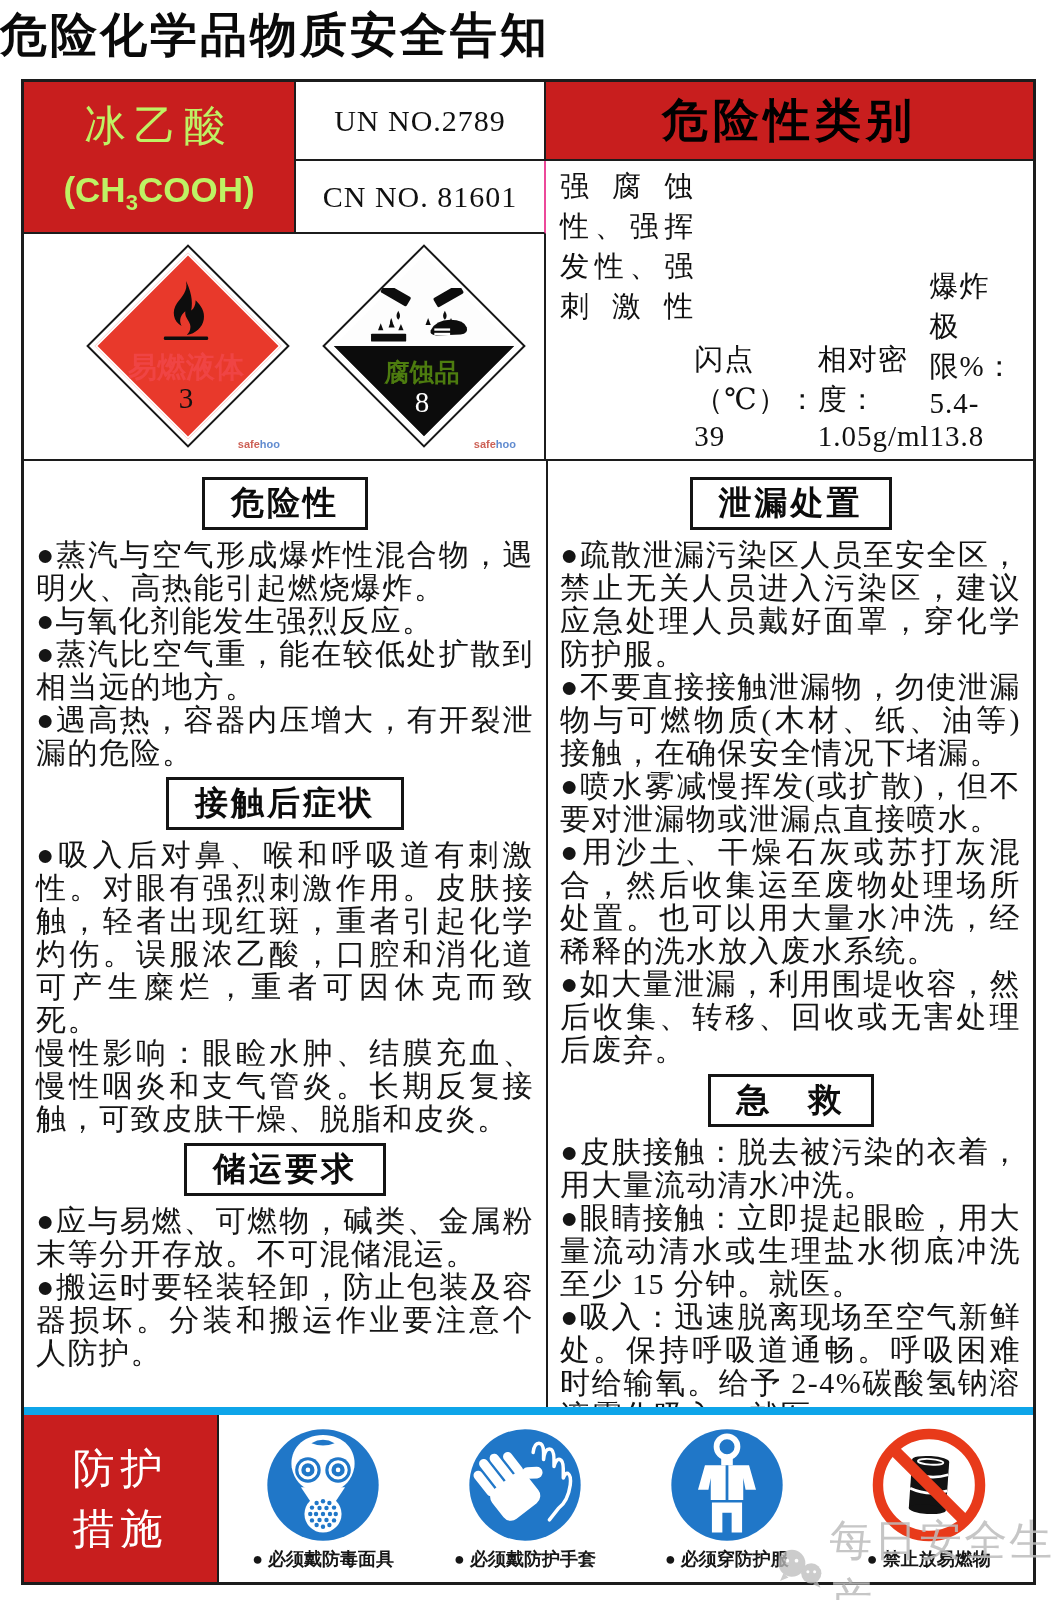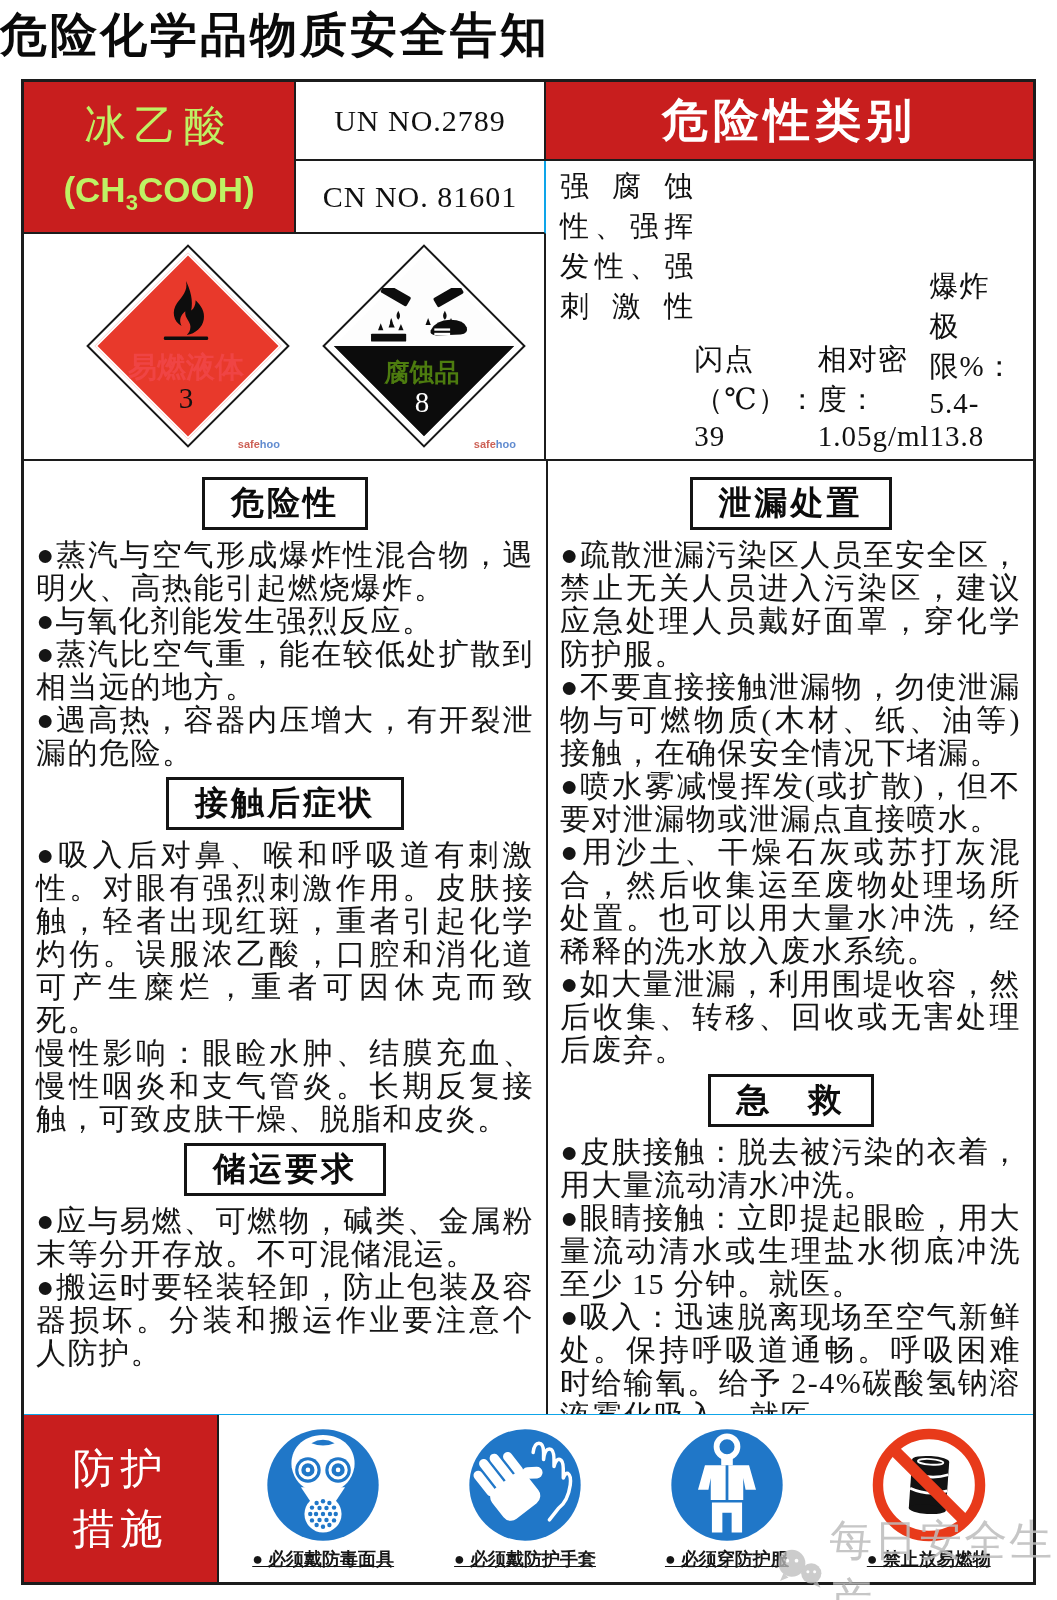--- a/index.html
+++ b/index.html
@@ -17,23 +17,23 @@
   .row-top{flex:0 0 377px;display:grid;grid-template-columns:272px 250px 1fr;
     grid-template-rows:79px 73px 1fr;border-bottom:2px solid #1c1c1c;}
   .name-cell{grid-row:1/3;grid-column:1;background:#c81e1e;color:#bef264;
     border-right:2px solid #1c1c1c;border-bottom:2px solid #1c1c1c;
     display:flex;flex-direction:column;justify-content:space-evenly;align-items:center;}
   .chem-name{font-size:42px;letter-spacing:8px;}
   .chem-formula{font-family:"Liberation Sans","DejaVu Sans",sans-serif;font-weight:bold;font-size:35px;}
   .chem-formula sub{font-size:22px;}
   .un-cell{grid-row:1;grid-column:2;border-right:2px solid #1c1c1c;border-bottom:2px solid #1c1c1c;
     display:flex;align-items:center;justify-content:center;font-size:30px;letter-spacing:1px;}
-  .cn-cell{grid-row:2;grid-column:2;border-right:2px solid #0ea5e9;border-bottom:2px solid #1c1c1c;
+  .cn-cell{grid-row:2;grid-column:2;border-right:2px solid #ec4899;border-bottom:2px solid #1c1c1c;
     display:flex;align-items:center;justify-content:center;font-size:30px;letter-spacing:1px;}
-  .class-header{grid-row:1;grid-column:3;background:#c81e1e;color:#ffffff;
+  .class-header{grid-row:1;grid-column:3;background:#c81e1e;color:#000000;
     border-bottom:2px solid #1c1c1c;display:flex;align-items:center;justify-content:center;
     font-family:Liberation Mono, monospace;font-weight:bold;font-size:46px;letter-spacing:5px;}
   .props-cell{grid-row:2/4;grid-column:3;display:flex;
     justify-content:space-evenly;align-items:flex-end;padding:6px 14px;font-size:29px;letter-spacing:1px;}
   .props-cell .prop-line:first-child{align-self:stretch;text-align:justify;text-align-last:justify;}
 
   .diamonds-cell{grid-row:3;grid-column:1/3;border-right:2px solid #1c1c1c;position:relative;background:#fff;}
   .diamond{position:absolute;width:200px;height:200px;top:10px;}
   .diamond.d1{left:62px;}  .diamond.d2{left:298px;}
   .d-rot{position:absolute;left:30px;top:30px;width:140px;height:140px;transform:rotate(45deg);
@@ -49,35 +49,35 @@
   .d2 .d-label{top:112px;font-size:25px;color:#4d7c0f;}
   .d-num{position:absolute;left:0;right:0;text-align:center;font-size:29px;}
   .d1 .d-num{top:138px;color:#111;}
   .d2 .d-num{top:142px;color:#fff;}
   .d-wm{position:absolute;bottom:-6px;right:6px;font-size:11px;font-weight:bold;
     font-family:"Liberation Sans","DejaVu Sans",sans-serif;color:#c0392b;opacity:.8;}
   .d-wm i{color:#3a6fc4;font-style:normal;}
 
   
   .row-mid{flex:1 1 auto;display:grid;grid-template-columns:524px 1fr;
-    border-bottom:1px solid #0ea5e9;overflow:hidden;}
+    border-bottom:8px solid #0ea5e9;overflow:hidden;}
   .col{padding:4px 12px 0 12px;overflow:hidden;}
   .col-left{border-right:2px solid #1c1c1c;}
   .sec-h{width:max-content;margin:8px auto 8px;border:3px solid #141414;padding:1px 26px;
     font-family:"Liberation Sans","DejaVu Sans",sans-serif;font-weight:bold;
     font-size:33px;letter-spacing:3px;color:#0c0c0c;background:#fff;}
   .col .sec-h:first-child{margin-top:12px;}
   .bt{margin:0;font-size:30px;line-height:33px;letter-spacing:1.5px;text-align:justify;color:#151515;}
 
   
   .row-bot{flex:0 0 167px;display:grid;grid-template-columns:195px 1fr;}
   .protect-cell{background:#c81e1e;border-right:2px solid #1c1c1c;color:#fff;
     display:flex;flex-direction:column;justify-content:center;align-items:center;
     font-size:42px;letter-spacing:6px;line-height:60px;}
-  .icons-cell{display:flex;justify-content:space-evenly;align-items:flex-start;padding-top:12px;position:relative;text-decoration:underline;}
+  .icons-cell{display:flex;justify-content:space-evenly;align-items:flex-start;padding-top:12px;position:relative;}
   .icon-block{display:flex;flex-direction:column;align-items:center;width:24%;}
   .icon-circle{width:116px;height:116px;}
   .icon-label{margin-top:4px;font-family:"Liberation Sans","DejaVu Sans",sans-serif;
     font-weight:bold;font-size:18px;color:#161616;white-space:nowrap;}
 
   .brand-wm{position:absolute;left:775px;top:1512px;display:flex;align-items:center;gap:2px;
     color:#bdbdbd;opacity:.85;font-size:43px;letter-spacing:2px;z-index:6;}
 </style>
 </head>
 <body>

